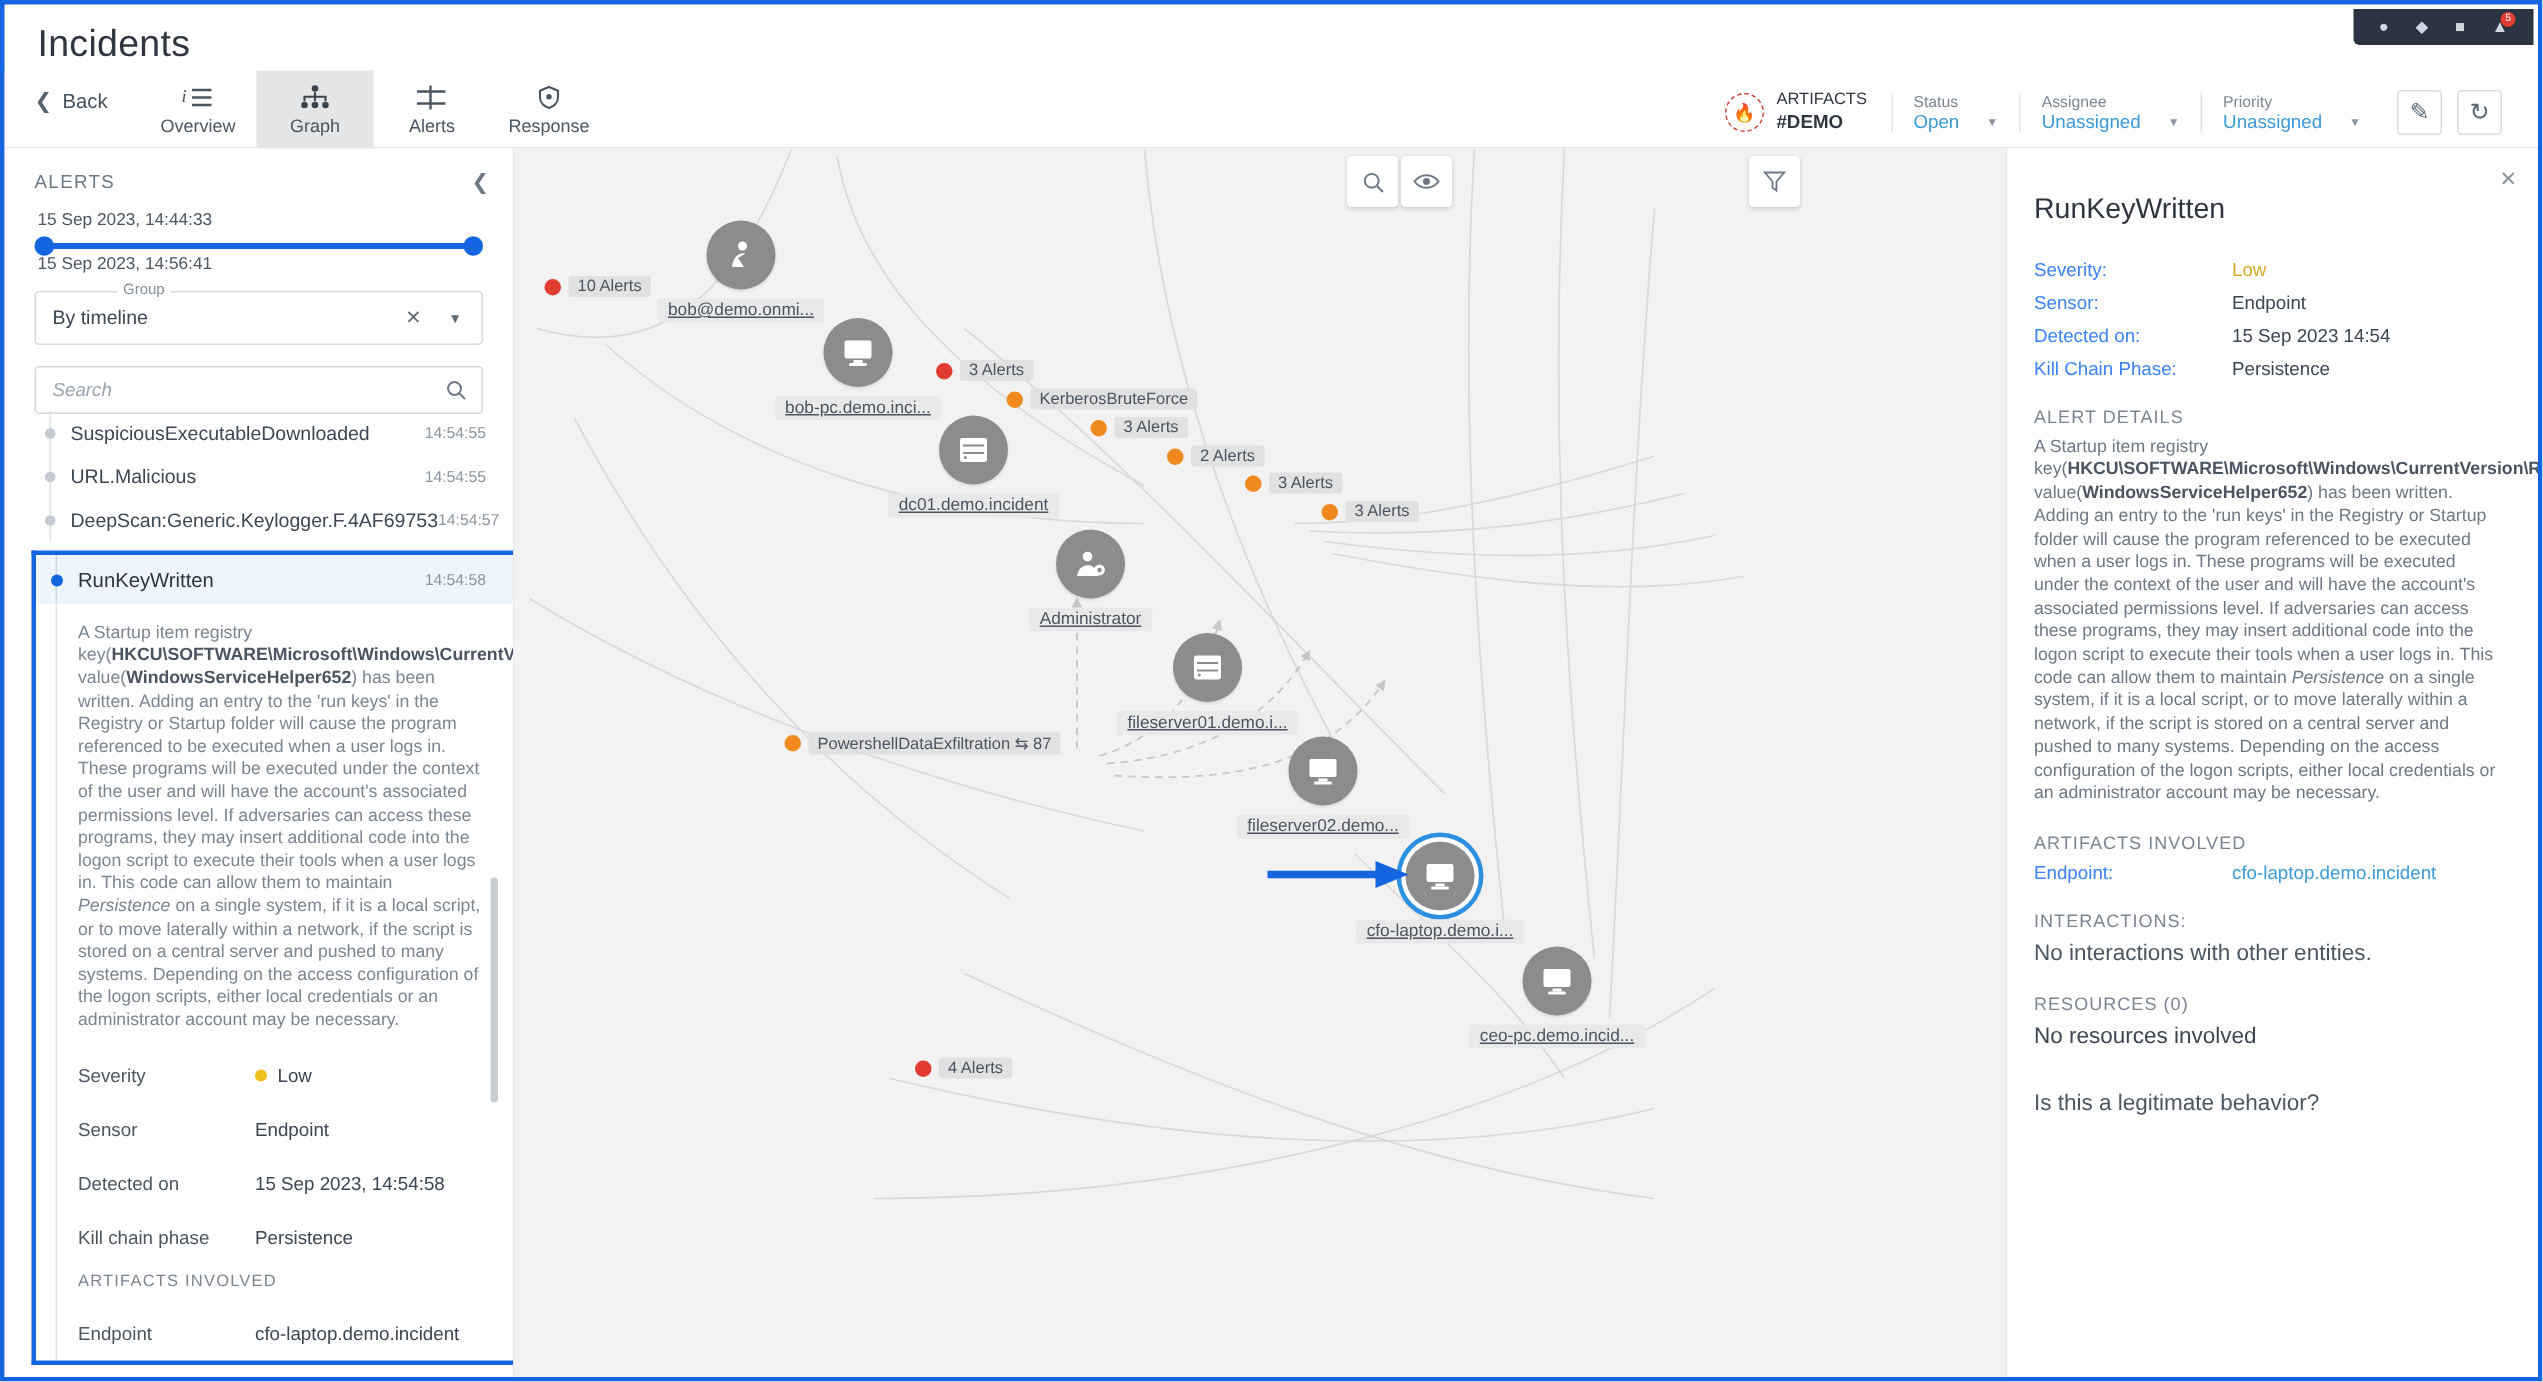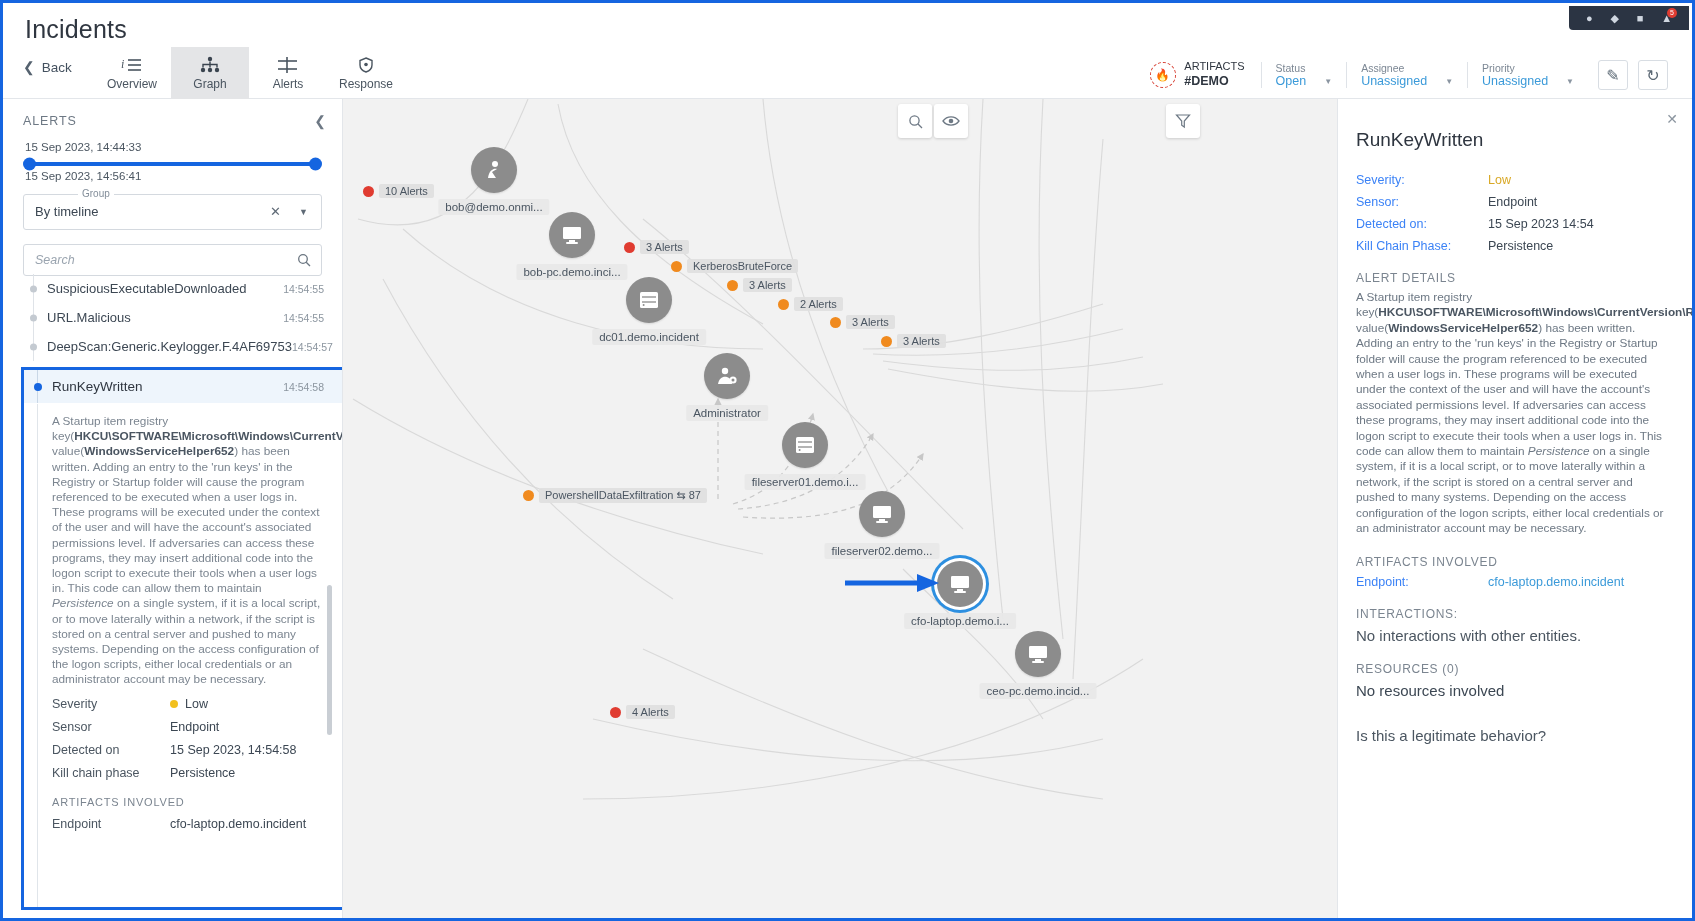--- a/index.html
+++ b/index.html
@@ -171,21 +171,21 @@
 
   .sel-body {
     position: absolute; left: 0; right: 0; top: 34px; bottom: 0;
     padding: 10px 20px 8px 28px; overflow: hidden;
   }
   .sel-body .rail { position: absolute; left: 13px; top: 0; bottom: 0; width: 1px; background: #e0e5ea; }
   .sel-desc { font-size: 11.8px; line-height: 15.2px; color: #7b8590; }
   .sel-desc b { color: #4a5561; font-weight: 700; }
   .sel-desc i { font-style: italic; }
 
-  .kv { display: flex; margin-top: 9px; font-size: 12.5px; }
+  .kv { display: flex; margin-top: 22px; font-size: 12.5px; }
   .kv .k { width: 118px; color: #4b5661; }
   .kv .v { color: #3c4753; display: flex; align-items: center; gap: 7px; }
   .sev-dot { width: 8px; height: 8px; border-radius: 50%; background: #f2c01e; }
   .sec-h { margin-top: 16px; font-size: 11px; letter-spacing: .8px; color: #7b8590; }
   .lnk { color: #2f93d4; }
 
   .vscroll {
     position: absolute; right: 10px; top: 215px; width: 5px; height: 150px;
     background: #c9ced4; border-radius: 3px;
   }
@@ -207,21 +207,21 @@
     width: 46px; height: 46px; border-radius: 50%; background: #8c8c8c;
     display: flex; align-items: center; justify-content: center;
     color: #fff; box-shadow: 0 1px 2px rgba(0,0,0,.12);
   }
   .node-circ.sel {
     box-shadow: 0 0 0 3px #fff, 0 0 0 6px #2d8fe0;
   }
   .node-lbl {
     position: absolute; top: 52px; left: 50%; transform: translateX(-50%);
     background: rgba(232,232,232,.92); color: #4a5561; font-size: 11.5px;
-    padding: 2px 7px; border-radius: 2px; white-space: nowrap;
+    padding: 2px 7px; border-radius: 2px; white-space: nowrap; text-decoration: underline;
   }
   .badge {
     position: absolute; display: flex; align-items: center; gap: 5px; z-index: 5;
   }
   .badge .bd { width: 11px; height: 11px; border-radius: 50%; }
   .badge .bt {
     background: rgba(224,224,224,.92); color: #4a5561; font-size: 11px;
     padding: 1px 6px; border-radius: 2px; white-space: nowrap;
   }
   .arrow-ann { position: absolute; z-index: 7; }

